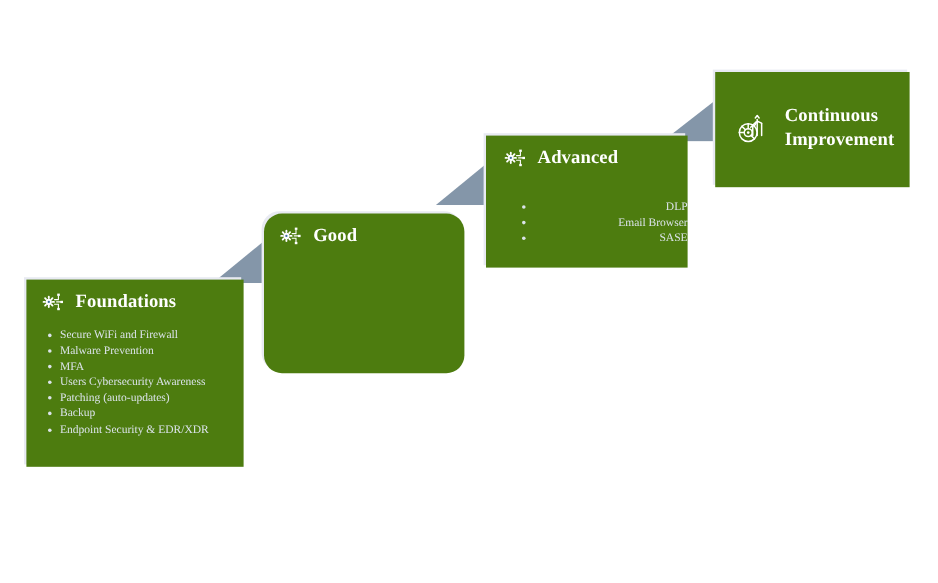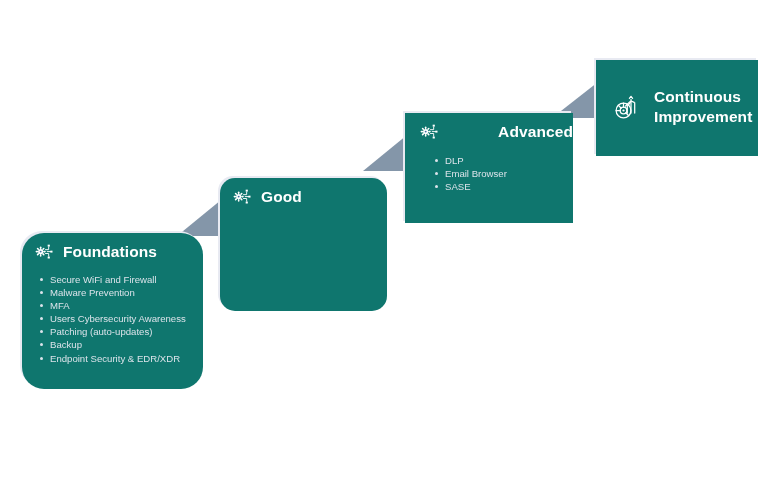--- a/index.html
+++ b/index.html
@@ -9,24 +9,25 @@
     background:#ffffff;
     font-family:"Liberation Sans", sans-serif;
     overflow:hidden;
     position:relative;
   }
   #stage{position:absolute;left:0;top:0;width:782px;height:486px;}
 
   
   .step{
     position:absolute;
-    background:#0f766e;
+    background:#4d7c0f;
     box-sizing:border-box;
     box-shadow:-2px -2px 0 0 #e8eaf2;
     z-index:3;
+    font-family:Liberation Serif, serif;
   }
   .step-head{
     display:flex;
     align-items:center;
     gap:9px;
   }
   .gear-icon{
     display:block;
     flex:0 0 auto;
     width:20px;height:20px;
@@ -60,31 +61,31 @@
   .step-list li::before{
     content:"";
     position:absolute;
     left:2px;top:5px;
     width:3px;height:3px;
     border-radius:50%;
     background:#dbe3ea;
   }
 
   
-  #step-foundations{left:22px;top:233px;width:181px;height:156px;border-radius:22px;}
+  #step-foundations{left:22px;top:233px;width:181px;height:156px;}
   #step-foundations .step-head{padding:9px 0 0 12px;}
   #step-foundations .step-list{margin:11px 0 0 16px;}
 
   #step-good{left:220px;top:178px;width:167px;height:133px;border-radius:15px;}
   #step-good .step-head{padding:9px 0 0 12px;}
   #step-good .step-list{margin:12px 0 0 24px;}
 
   #step-advanced{left:405px;top:113px;width:168px;height:110px;}
-  #step-advanced .step-head{padding:9px 0 0 14px;justify-content:space-between;}
-  #step-advanced .step-list{margin:12px 0 0 28px;}
+  #step-advanced .step-head{padding:9px 12px 0 14px;}
+  #step-advanced .step-list{margin:24px 0 0 28px;text-align:right;}
 
   #step-continuous{left:596px;top:60px;width:162px;height:96px;}
   #step-continuous .step-head{padding:27px 0 0 16px;gap:12px;}
   #step-continuous .step-title{font-size:15.5px;line-height:1.3;}
 
   
   .riser{
     position:absolute;
     background:#8496a9;
     z-index:1;

